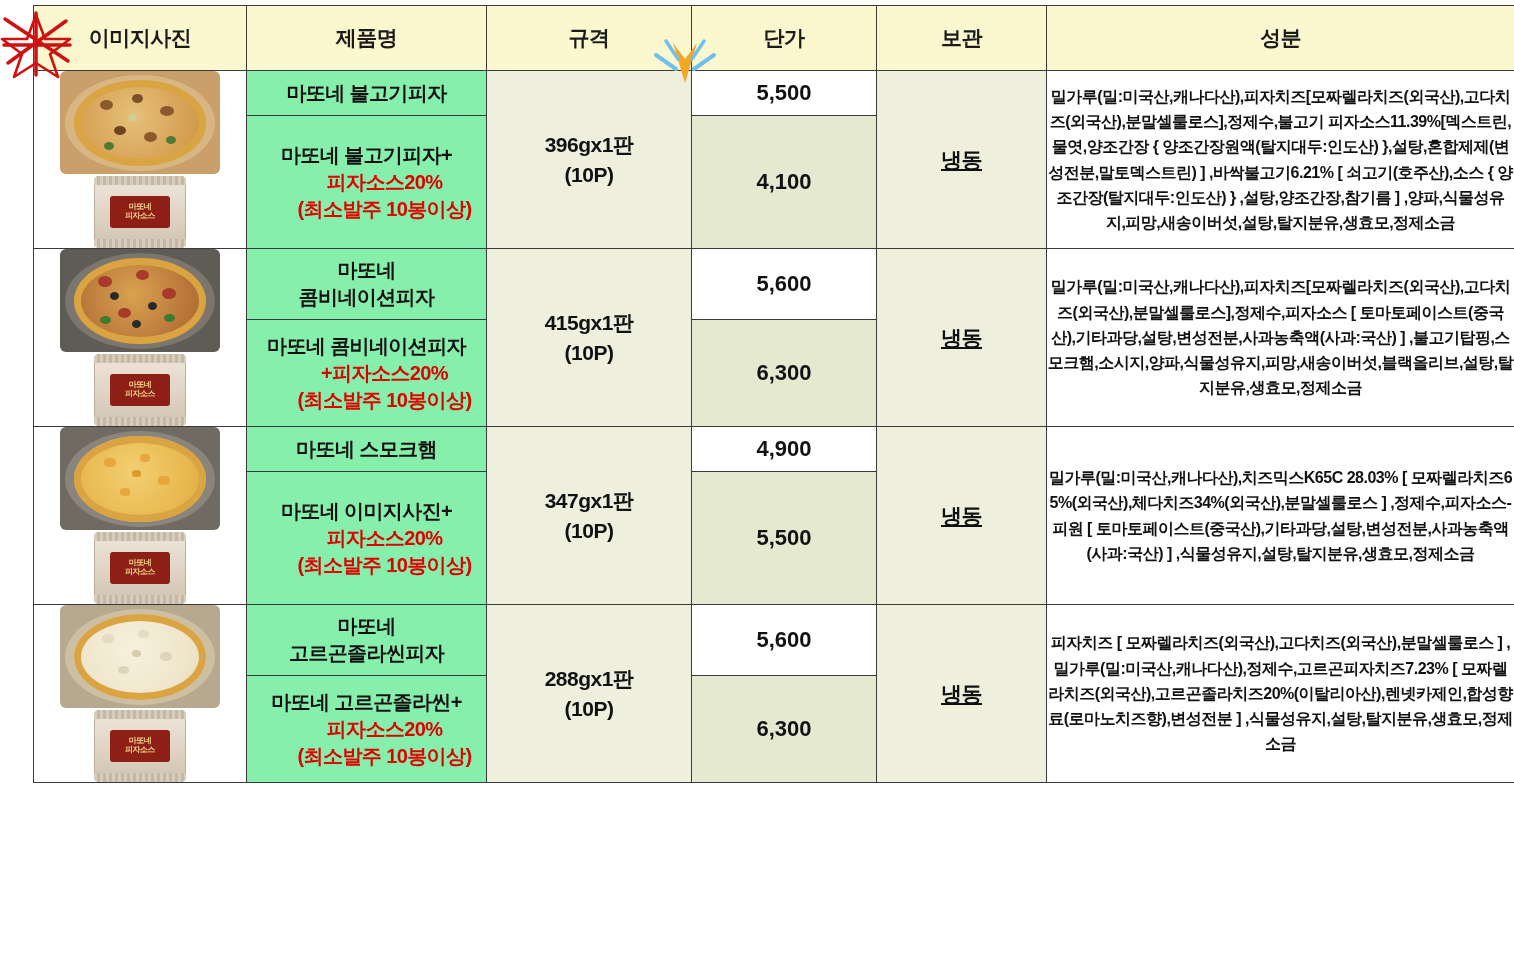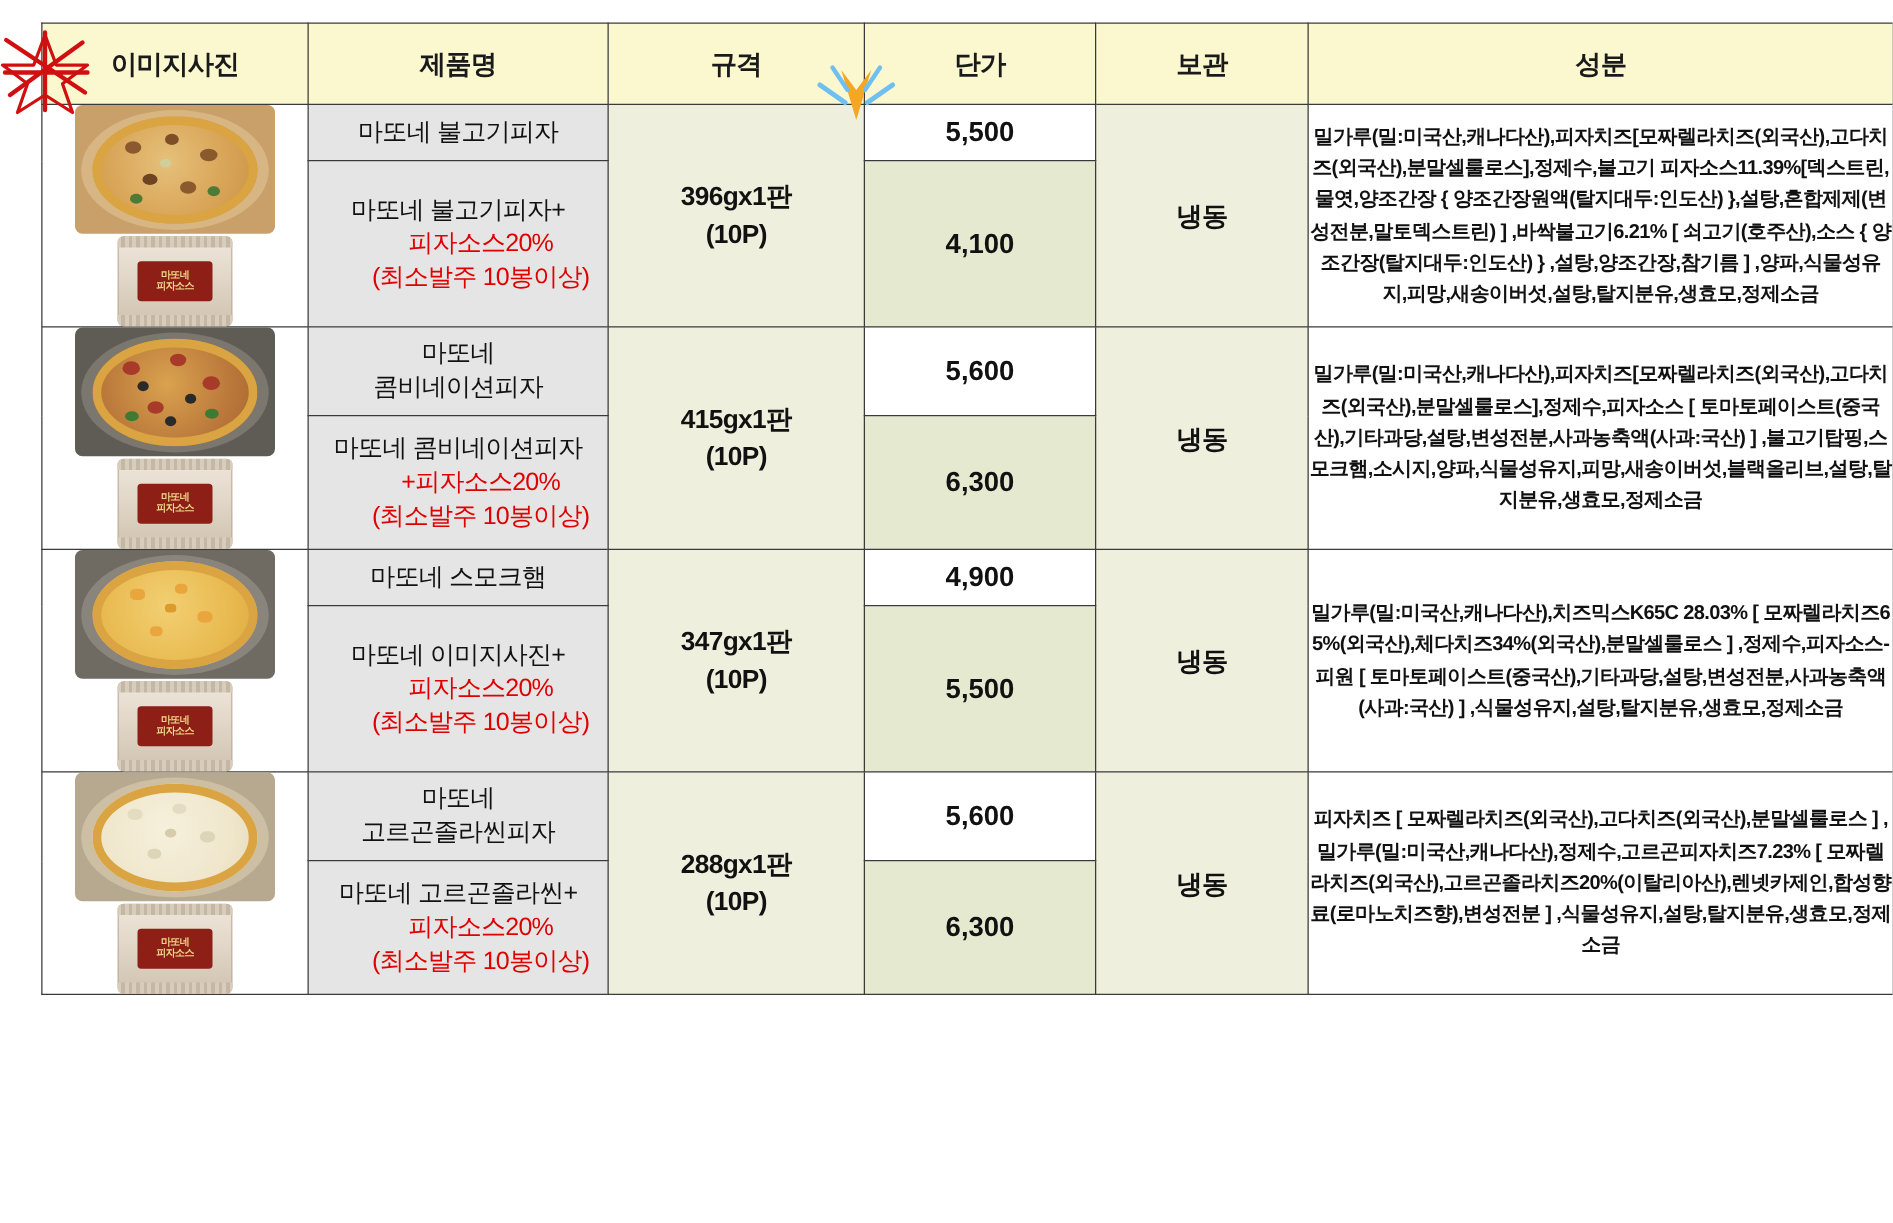--- a/index.html
+++ b/index.html
@@ -17,21 +17,21 @@
     position: relative;
     width: 1514px;
     height: 978px;
     box-sizing: border-box;
   }
   table.price-table {
     border-collapse: collapse;
     table-layout: fixed;
     width: 1481px;
     margin-left: 33px;
-    margin-top: 18px;
+    margin-top: 5px;
   }
   table.price-table th,
   table.price-table td {
     border: 1.5px solid #3a3a3a;
     padding: 0;
     vertical-align: middle;
     text-align: center;
   }
   thead th {
     background: #fbf8cf;
@@ -134,23 +134,23 @@
     position: absolute;
     left: 0; right: 0;
     height: 9px;
     background: repeating-linear-gradient(90deg, #d8cdbd 0 3px, #c4b7a4 3px 6px);
   }
   .sauce .seal-top { top: 0; border-radius: 5px 5px 0 0; }
   .sauce .seal-bot { bottom: 0; border-radius: 0 0 5px 5px; }
 
   
   td.name-cell {
-    background: #e5e5e5;
+    background: #86efac;
     font-size: 20px;
-    font-weight: normal;
+    font-weight: bold;
     color: #111111;
     line-height: 1.35;
     padding: 6px 4px;
     letter-spacing: -0.6px;
   }
   td.name-cell .line-red {
     color: #e00000;
     display: block;
     padding-left: 36px;
   }
@@ -170,20 +170,21 @@
   }
   td.price-cell.shaded {
     background: #e5e9cf;
   }
   td.store-cell {
     background: #eef0dd;
     font-size: 21px;
     font-weight: bold;
     color: #111111;
     letter-spacing: -0.5px;
+    text-decoration: underline;
   }
   td.ing-cell {
     background: #ffffff;
     font-size: 16px;
     font-weight: bold;
     color: #111111;
     line-height: 1.58;
     padding: 8px 14px;
     text-align: center;
     letter-spacing: -0.5px;

